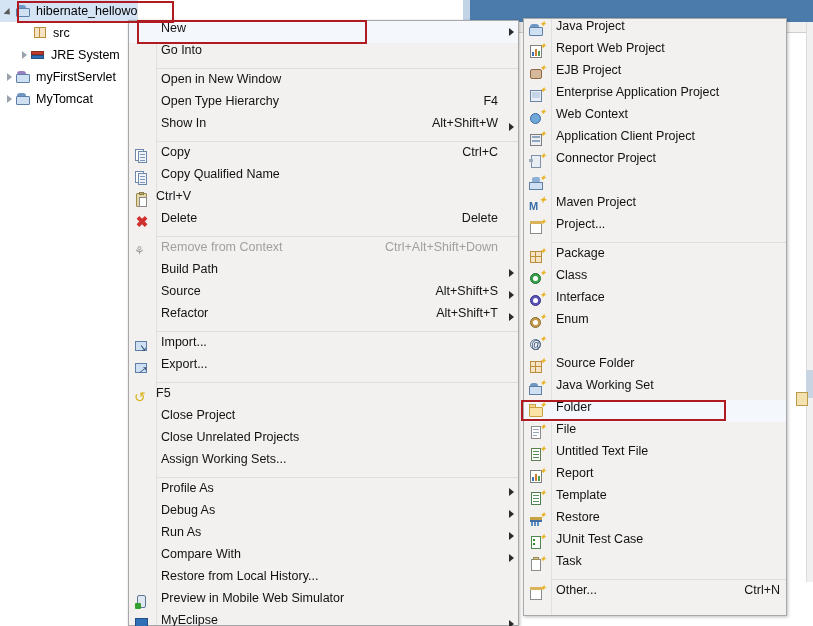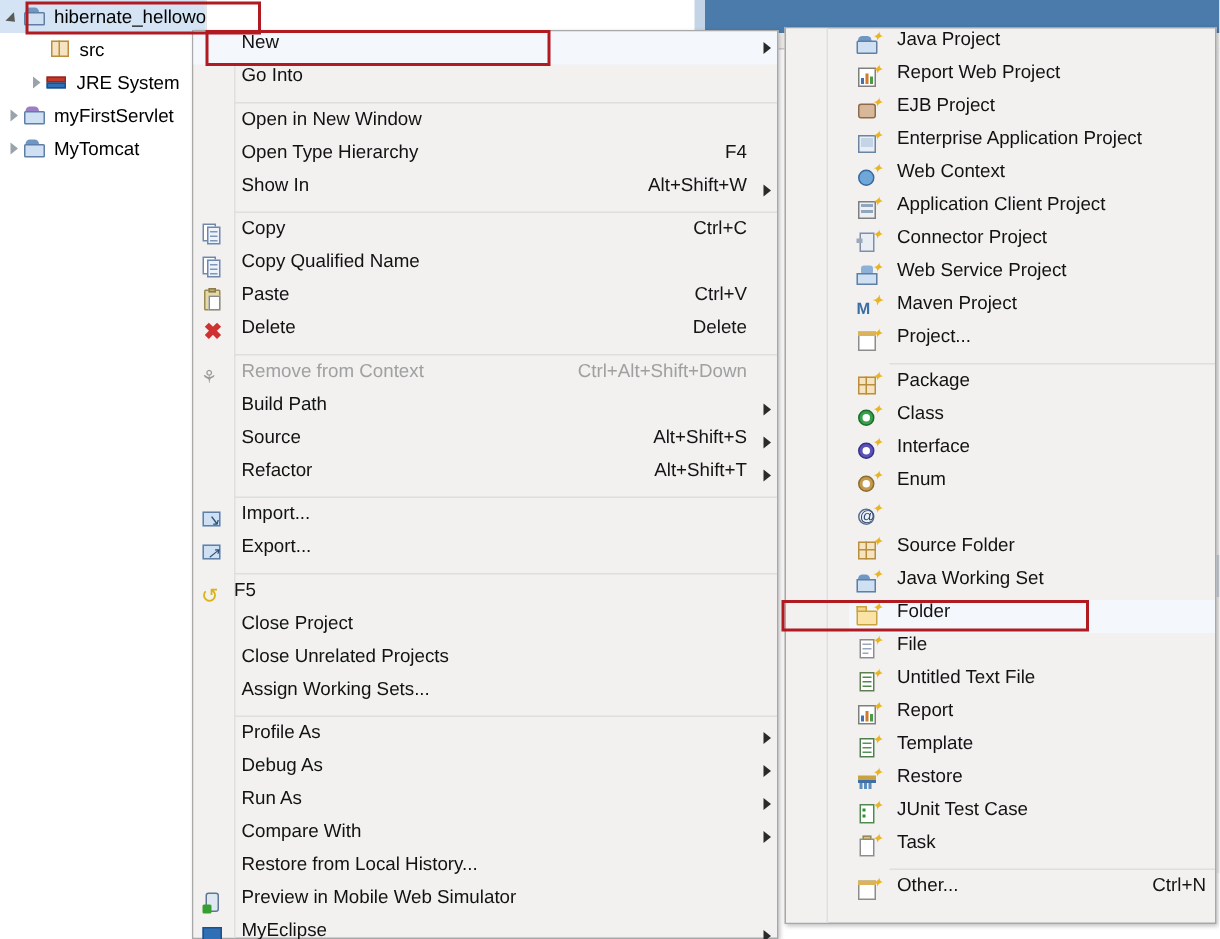--- a/index.html
+++ b/index.html
@@ -70,21 +70,21 @@
     border: 1px solid #a8a8a8;
     box-shadow: 1px 1px 3px rgba(0,0,0,0.25);
     box-sizing: border-box;
   }
   .menu::before {
     content: ""; position: absolute; left: 0; top: 0; bottom: 0; width: 27px;
     background: #f2f1f0;
     border-right: 1px solid #e0e0e0;
   }
   #main-menu { left: 128px; top: 20px; width: 391px; height: 606px; }
-  #sub-menu  { left: 523px; top: 18px; width: 288px; height: 598px; padding-left: 42px; }
+  #sub-menu  { left: 523px; top: 18px; width: 264px; height: 598px; }
 
   .mi {
     position: relative; height: 22px; display: flex; align-items: flex-start;
     padding-left: 0; box-sizing: border-box; z-index: 2;
     font-size: 12.5px; color: #121212; white-space: nowrap;
   }
   .mi .ic { width: 27px; height: 22px; flex: 0 0 auto; position: relative; }
   .mi .lbl { padding-left: 5px; flex: 1 1 auto; overflow: hidden; }
   .mi .acc { padding-right: 6px; color: #151515; font-size: 12.5px; }
   .mi .arrow { width: 14px; flex: 0 0 auto; position: relative; }
@@ -385,21 +385,20 @@
     </div>
 
     <div class="mi">
       <span class="ic glyph-paste">
         <span class="ico-art">
             <i class="sq cb"></i>
             <i class="sq cl"></i>
             <i class="sq pg"></i>
           </span>
       </span>
-      <span class="lbl">Paste</span>
       <span class="acc">Ctrl+V</span>
       <span class="arrow"></span>
     </div>
 
     <div class="mi">
       <span class="ic">
         <span class="ico-art glyph-x">✖</span>
       </span>
       <span class="lbl">Delete</span>
       <span class="acc">Delete</span>
@@ -639,21 +638,20 @@
     </div>
 
     <div class="mi">
       <span class="ic glyph-ws">
         <span class="ico-art">
             <i class="sq a"></i>
             <i class="sq b"></i>
             <i class="star"></i>
           </span>
       </span>
-      <span class="lbl">Web Service Project</span>
       <span class="acc"></span>
     </div>
 
     <div class="mi">
       <span class="ic">
         <span class="ico-art glyph-mvn">M<i class="star"></i></span>
       </span>
       <span class="lbl">Maven Project</span>
       <span class="acc"></span>
     </div>

